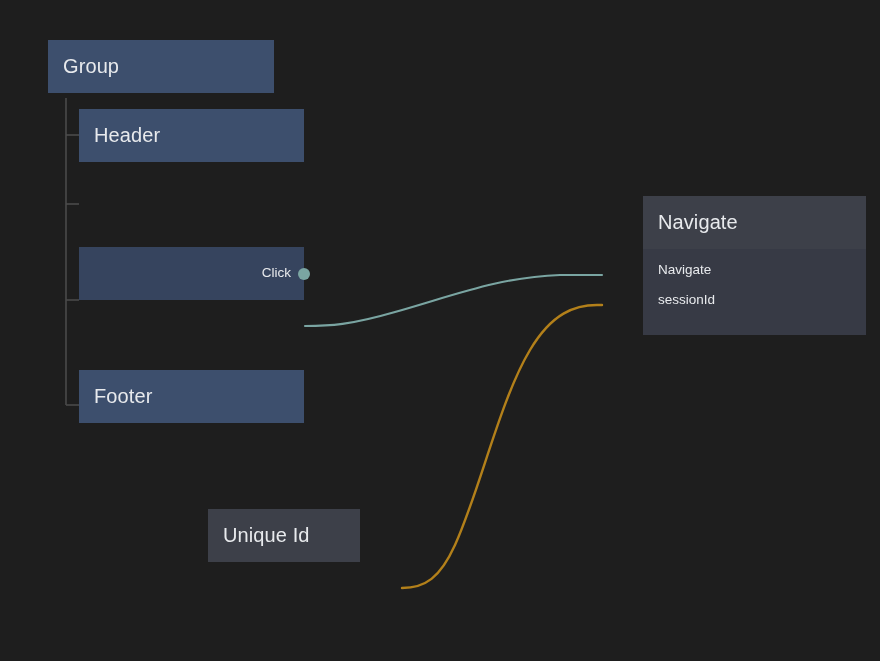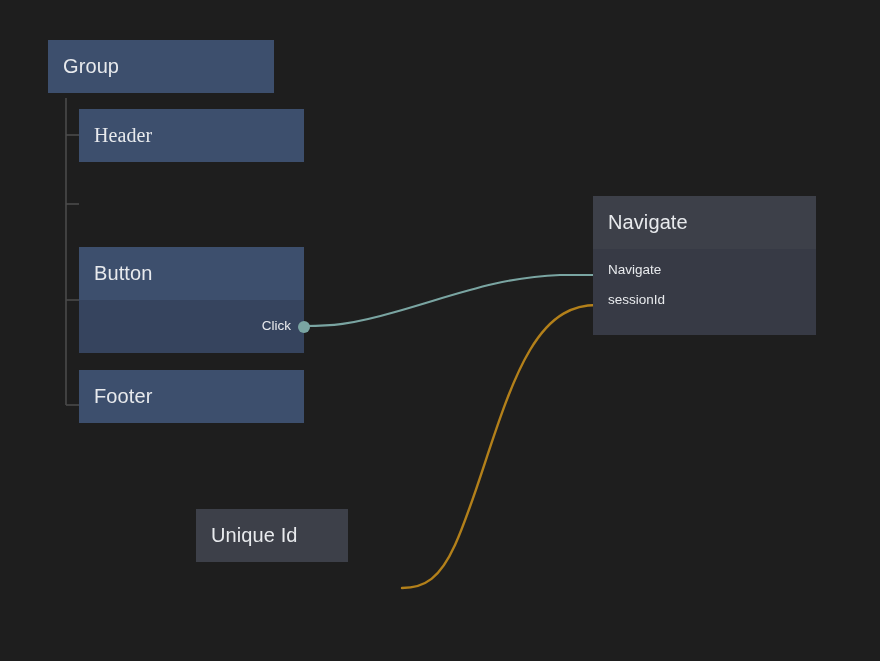--- a/index.html
+++ b/index.html
@@ -115,48 +115,47 @@
 
     <path d="M 305 326 C 330 326, 350 325, 395 312 C 455 295, 500 277, 560 275 L 602 275" stroke="#7aa5a2" stroke-width="2.1" stroke-linecap="round" marker-end="url(#arrow-teal)"></path>
 
     <path d="M 402 588 C 425 588, 440 578, 455 545 C 480 490, 500 400, 530 350 C 552 313, 575 305, 597 305 L 602 305" stroke="#b3801a" stroke-width="2.4" stroke-linecap="round" marker-end="url(#arrow-amber)"></path>
   </svg>
 
   <div class="node blue" style="left:48px; top:40px; width:226px;">
     <div class="node-header" style="height:53px;">Group</div>
   </div>
 
-  <div class="node blue" style="left:79px; top:109px; width:225px;font-family:Liberation Serif, serif;">
+  <div class="node blue" style="left:79px; top:109px; width:225px;">
     <div class="node-header" style="height:53px;">Header</div>
   </div>
 
 
   <div class="node blue" style="left:79px; top:247px; width:225px;">
-    <div class="node-header" style="height:53px;">Button</div>
     <div class="node-body" style="height:53px;">
       <div class="port-row out" style="top:17px;">
         <span class="port-label">Click</span>
       </div>
       <span class="port-dot teal" style="right:-6px; top:21px;"></span>
     </div>
   </div>
 
   <div class="node blue" style="left:79px; top:370px; width:225px;">
     <div class="node-header" style="height:53px;">Footer</div>
   </div>
 
-  <div class="node gray" style="left:593px; top:196px; width:223px;">
+  <div class="node gray" style="left:643px; top:196px; width:223px;">
     <div class="node-header" style="height:53px;">Navigate</div>
     <div class="node-body" style="height:86px;">
       <div class="port-row in" style="top:12px;">
         <span class="port-label">Navigate</span>
       </div>
       <div class="port-row in" style="top:42px;">
         <span class="port-label">sessionId</span>
       </div>
     </div>
   </div>
 
-  <div class="node gray" style="left:164px; top:509px; width:184px;padding-left:32px;">
+  <div class="node gray" style="left:176px; top:509px; width:184px;padding-left:32px;">
     <div class="node-header" style="height:53px;">Unique Id</div>
   </div>
 
 </div>
 
 </body></html>

